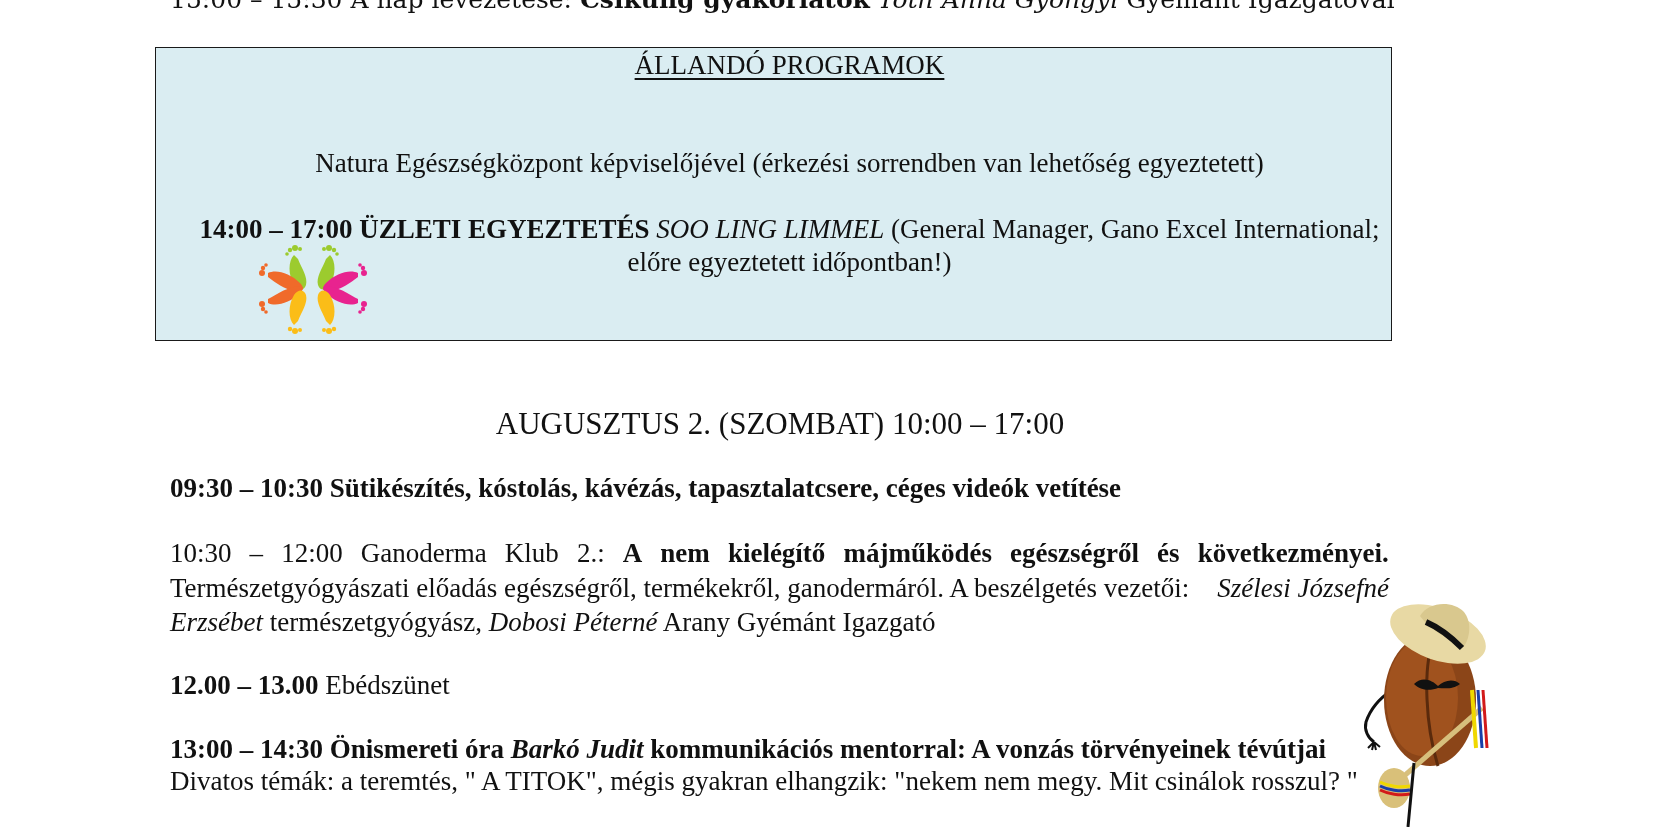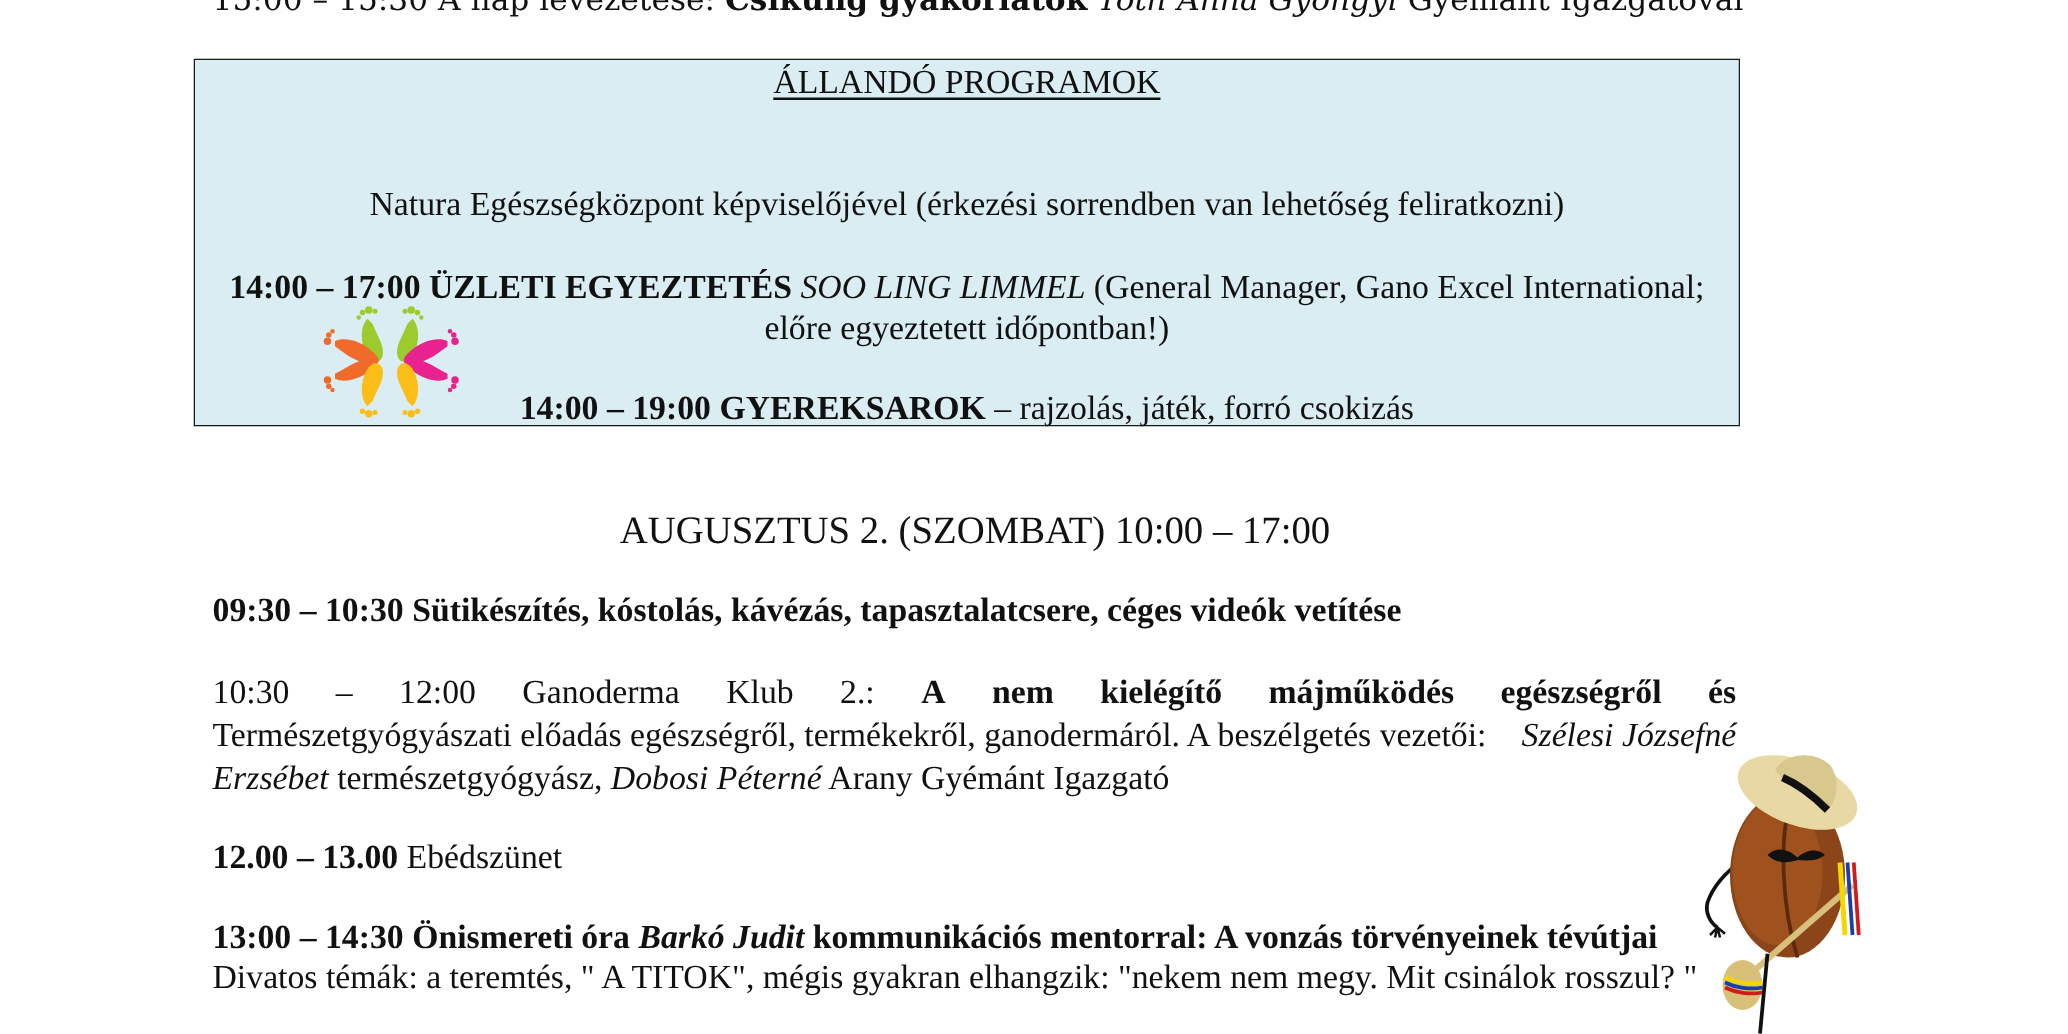--- a/index.html
+++ b/index.html
@@ -34,20 +34,21 @@
       box-sizing: border-box;
     }
     .center-line {
       position: absolute;
       left: 0;
       width: 100%;
       text-align: center;
       white-space: nowrap;
       font-size: 27px;
       line-height: 34px;
+      padding-left: 16px;
     }
     .box-title {
       text-decoration: underline;
       text-decoration-thickness: 2px;
       text-underline-offset: 4px;
     }
     .day-heading {
       position: absolute;
       left: 0;
       width: 1560px;
@@ -78,31 +79,28 @@
   <span>15:00 – 15:30</span>
   <span>A nap levezetése:</span>
   <span class="b">Csikung gyakorlatok</span>
   <span class="i">Tóth Anna Gyöngyi</span>
   <span>Gyémánt Igazgatóval</span>
 </div>
 
 <div class="box">
   <div class="center-line box-title" style="top:0px;">ÁLLANDÓ PROGRAMOK</div>
 
-  <div class="center-line" style="top:98px;">Natura Egészségközpont képviselőjével (érkezési sorrendben van lehetőség feliratkozni)</div>
+  <div class="center-line" style="top:98px;">Natura Egészségközpont képviselőjével (érkezési sorrendben van lehetőség egyeztetett)</div>
 
   <div class="center-line" style="top:164px;text-align:center;">
     <span class="b">14:00 – 17:00 ÜZLETI EGYEZTETÉS</span>
     <span class="i">SOO LING LIMMEL</span><span> (General Manager, Gano Excel International;</span>
   </div>
   <div class="center-line" style="top:197px;">előre egyeztetett időpontban!)</div>
 
-  <div class="center-line" style="top:261px;">
-    <span class="b">14:00 – 19:00 GYEREKSAROK</span><span> – rajzolás, játék, forró csokizás</span>
-  </div>
 
   <svg class="art" style="left:98px; top:193px;" width="118" height="96" viewBox="0 0 118 96">
 
     <g fill="#9ccb2e">
       <path d="M40 14 C34 20 34 34 40 44 C44 50 50 50 52 44 C54 36 48 28 44 18 Z"></path>
       <path d="M76 14 C82 20 82 34 76 44 C72 50 66 50 64 44 C62 36 68 28 72 18 Z"></path>
       <circle cx="41" cy="7" r="3"></circle>
         <circle cx="36" cy="9" r="2.2"></circle>
         <circle cx="46" cy="8" r="2"></circle>
         <circle cx="33" cy="13" r="1.8"></circle>
@@ -160,20 +158,21 @@
   <span>12:00</span>
   <span>Ganoderma</span>
   <span>Klub</span>
   <span>2.:</span>
   <span class="b">A</span>
   <span class="b">nem</span>
   <span class="b">kielégítő</span>
   <span class="b">májműködés</span>
   <span class="b">egészségről</span>
   <span class="b">és</span>
+  <span class="b">következményei.</span>
 </div>
 <div class="line" style="left:170px; top:571px; width:1219px; display:flex; justify-content:space-between;">
   <span>Természetgyógyászati előadás egészségről, termékekről, ganodermáról. A beszélgetés vezetői:</span>
   <span class="i">Szélesi Józsefné</span>
 </div>
 <div class="line" style="left:170px; top:605px;">
   <span class="i">Erzsébet</span><span style="white-space:pre"> természetgyógyász, </span><span class="i">Dobosi Péterné</span><span style="white-space:pre"> Arany Gyémánt Igazgató</span>
 </div>
 
 <div class="line" style="left:170px; top:668px;">

